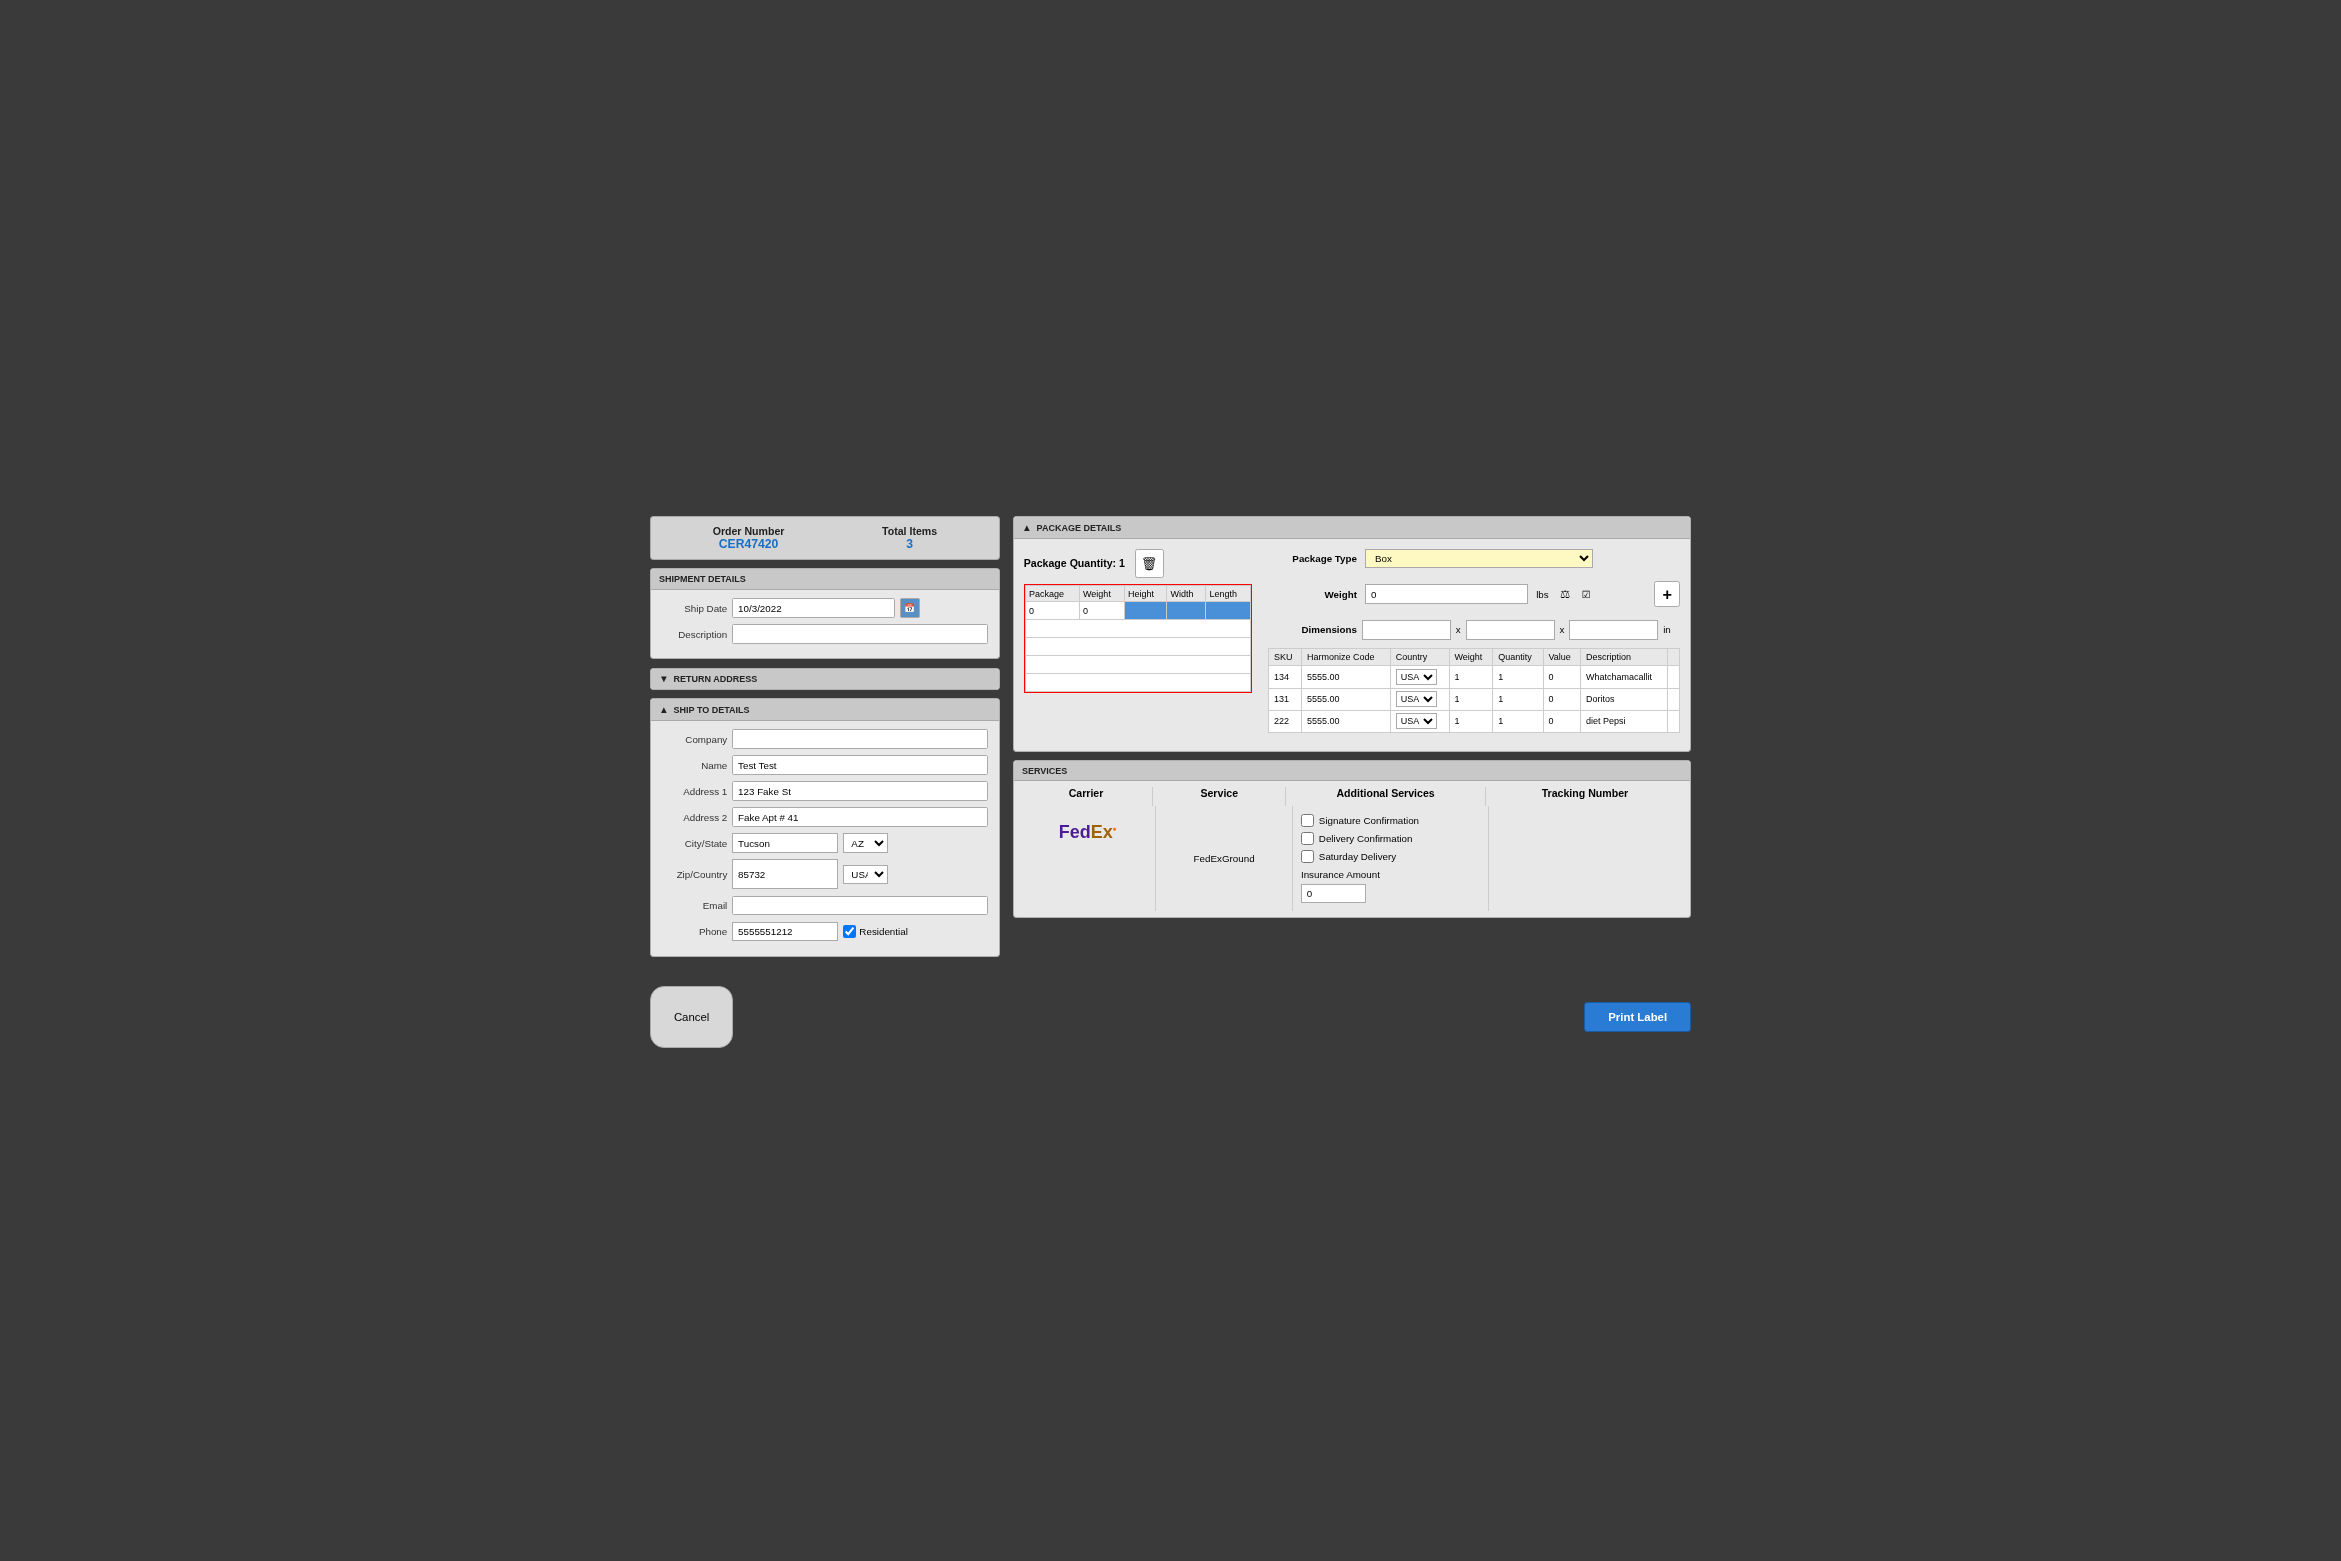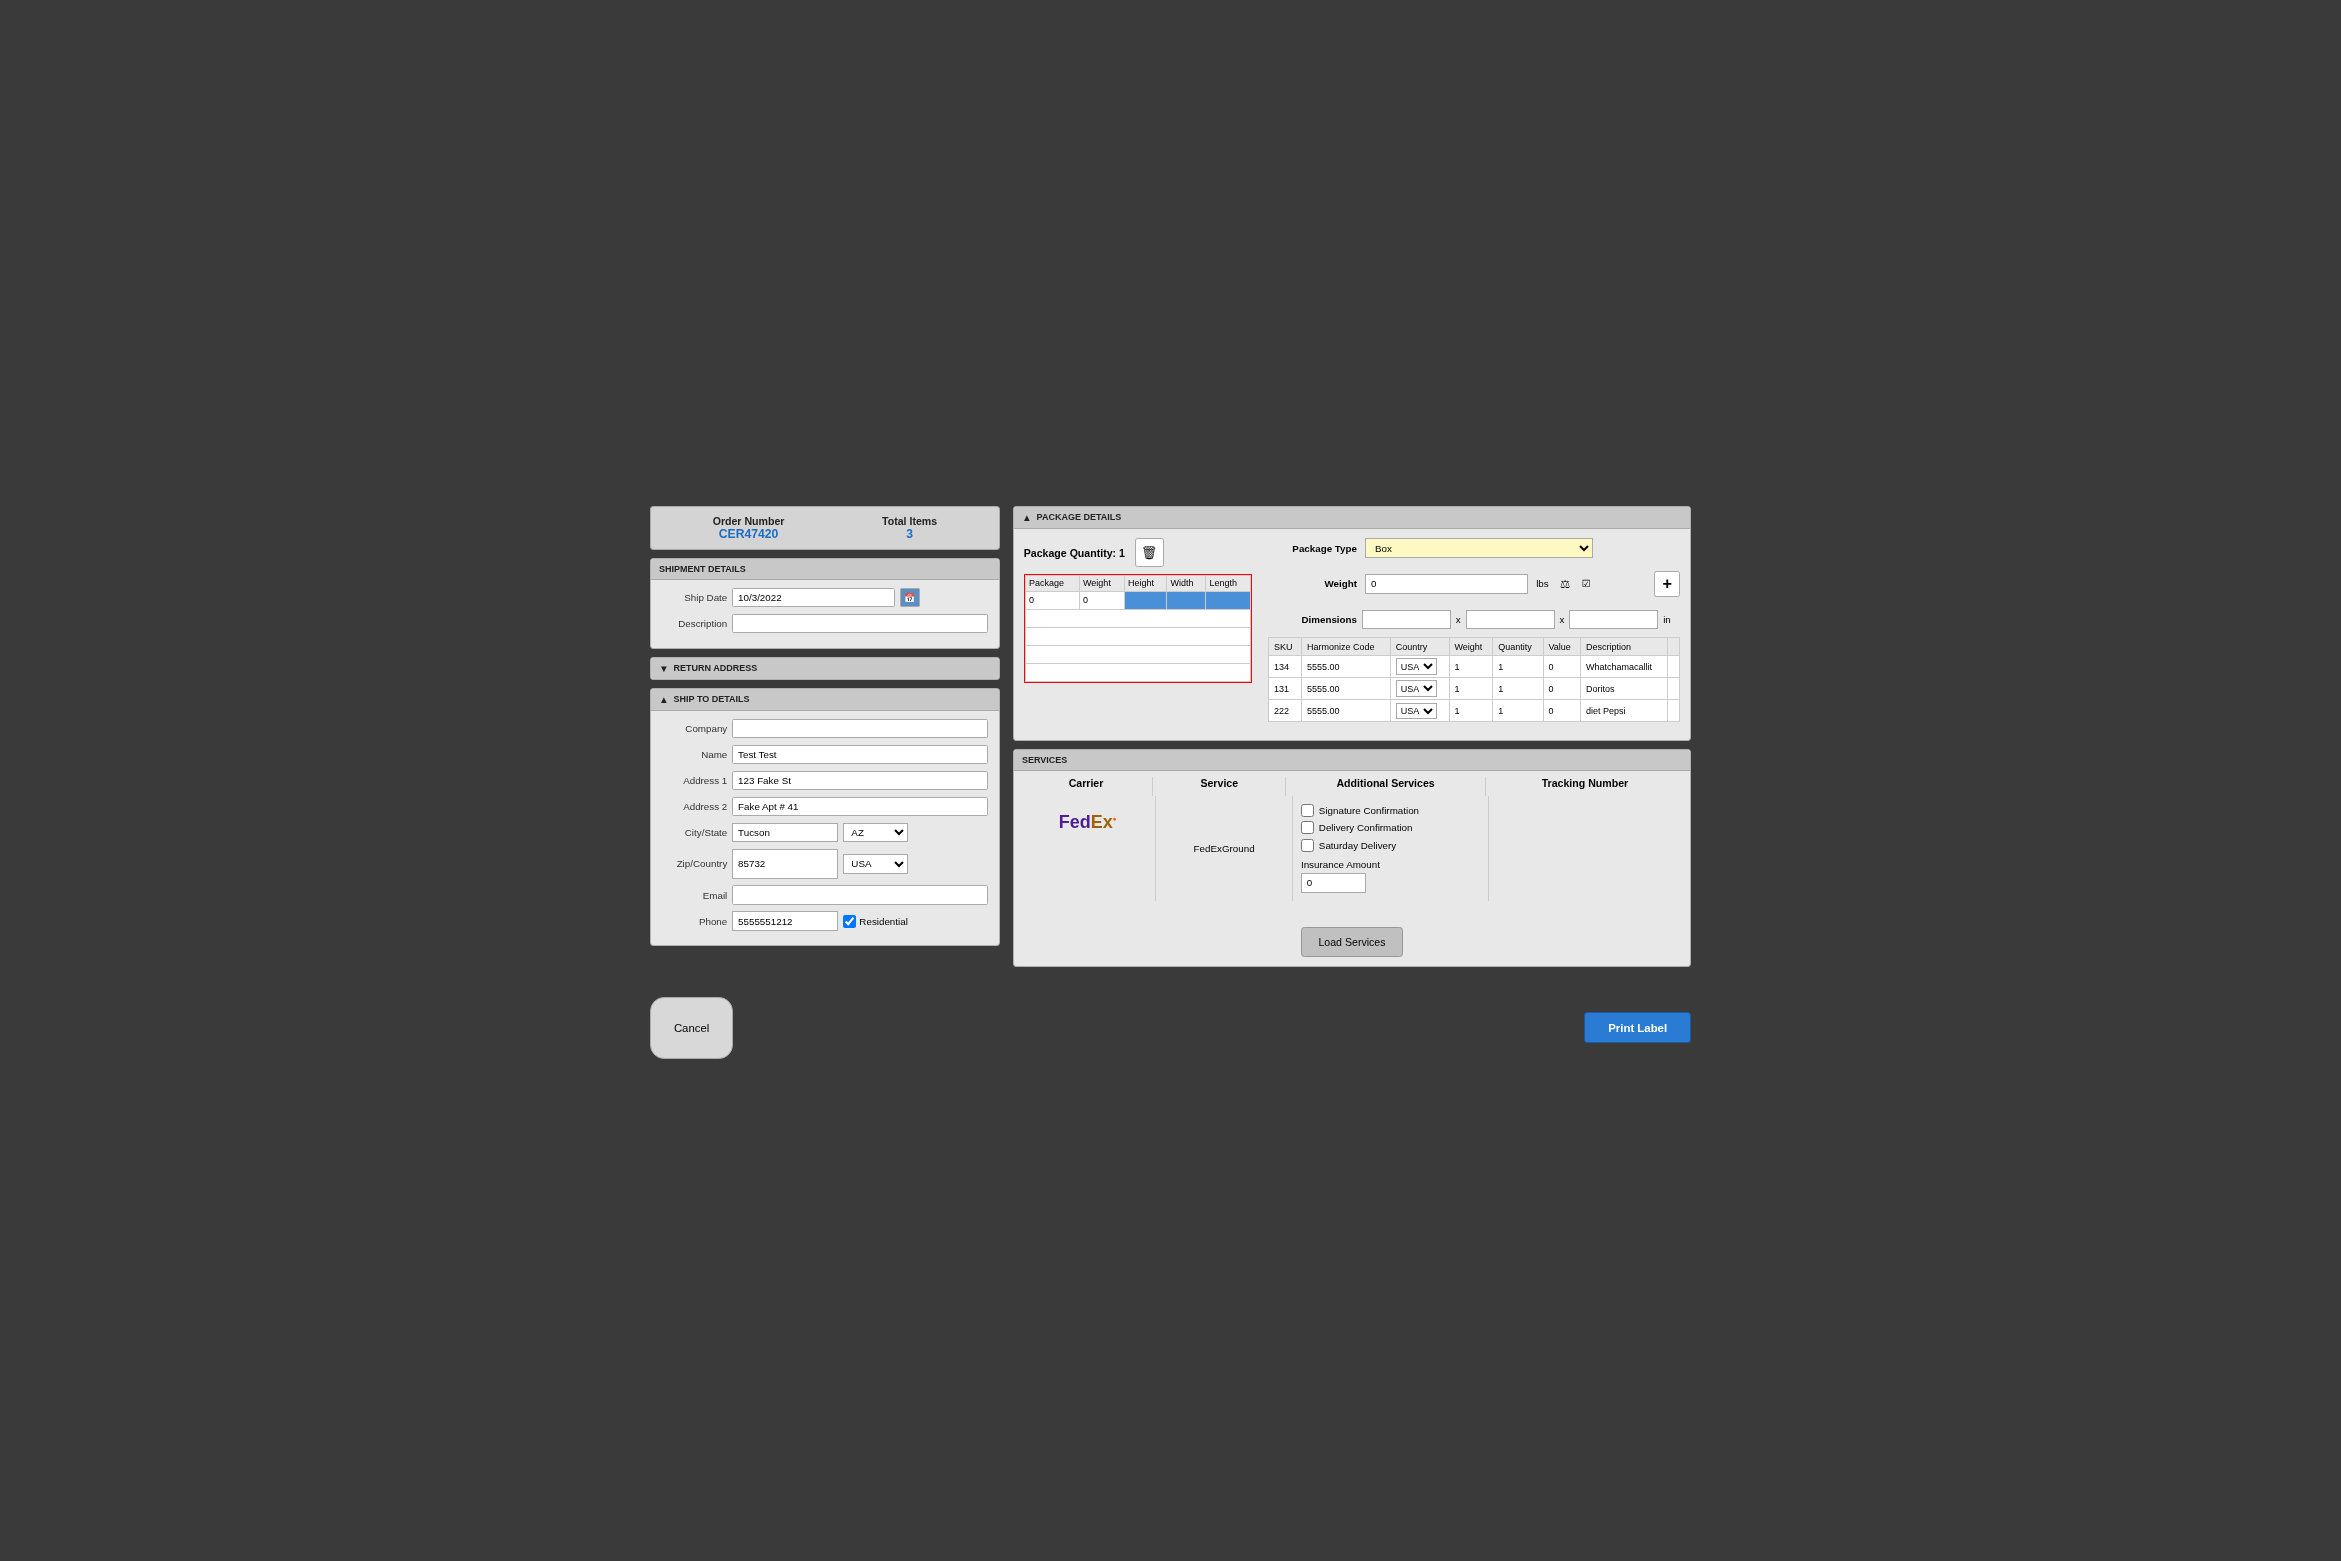--- a/index.html
+++ b/index.html
@@ -126,21 +126,21 @@
     }
     .city-input {
       width: 106px;
       border: 0.8px solid #aaa;
       background: white;
       padding: 2.4px 4.9px;
       font-size: 9.8px;
       height: 19.5px;
     }
     .state-select {
-      width: 65px;
+      width: 45px;
       border: 0.8px solid #aaa;
       background: white;
       padding: 1.6px 3.3px;
       font-size: 9.8px;
       height: 19.5px;
     }
     .zip-input {
       width: 106px;
       border: 0.8px solid #aaa;
       background: white;
@@ -710,23 +710,20 @@
             <div class="insurance-row">
               <div class="insurance-label">Insurance Amount</div>
               <input class="insurance-input" type="text" value="0" style="">
             </div>
           </div>
 
           <div style="flex:1.5; padding: 8.1px;">
           </div>
         </div>
 
-        <div style="display:flex; justify-content:center; padding:13px 0 3.3px;">
-          <button class="load-services-btn">Load Services</button>
-        </div>
       </div>
     </div>
   </div>
 </div>
 
 <div class="bottom-bar">
   <button class="cancel-btn">Cancel</button>
   <button class="print-label-btn">Print Label</button>
 </div>
 

